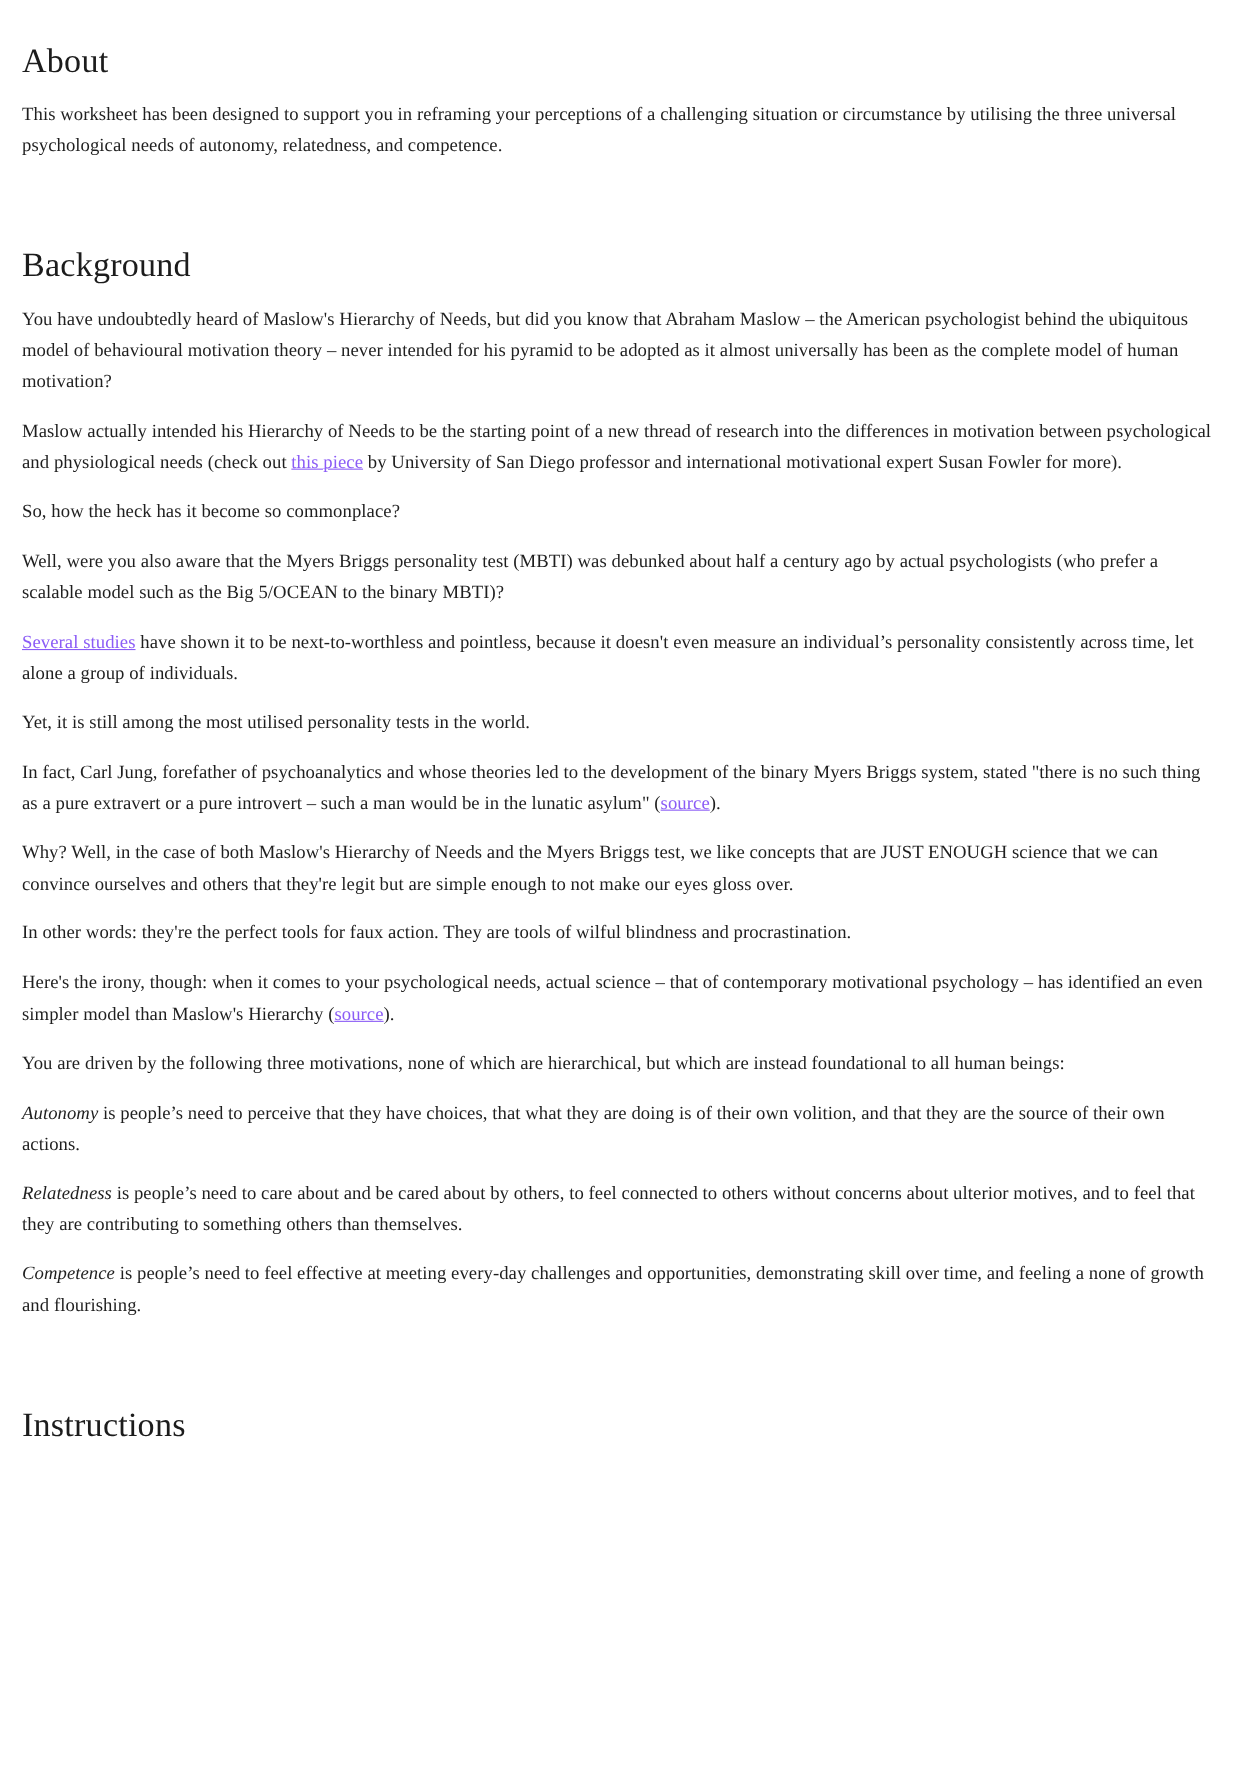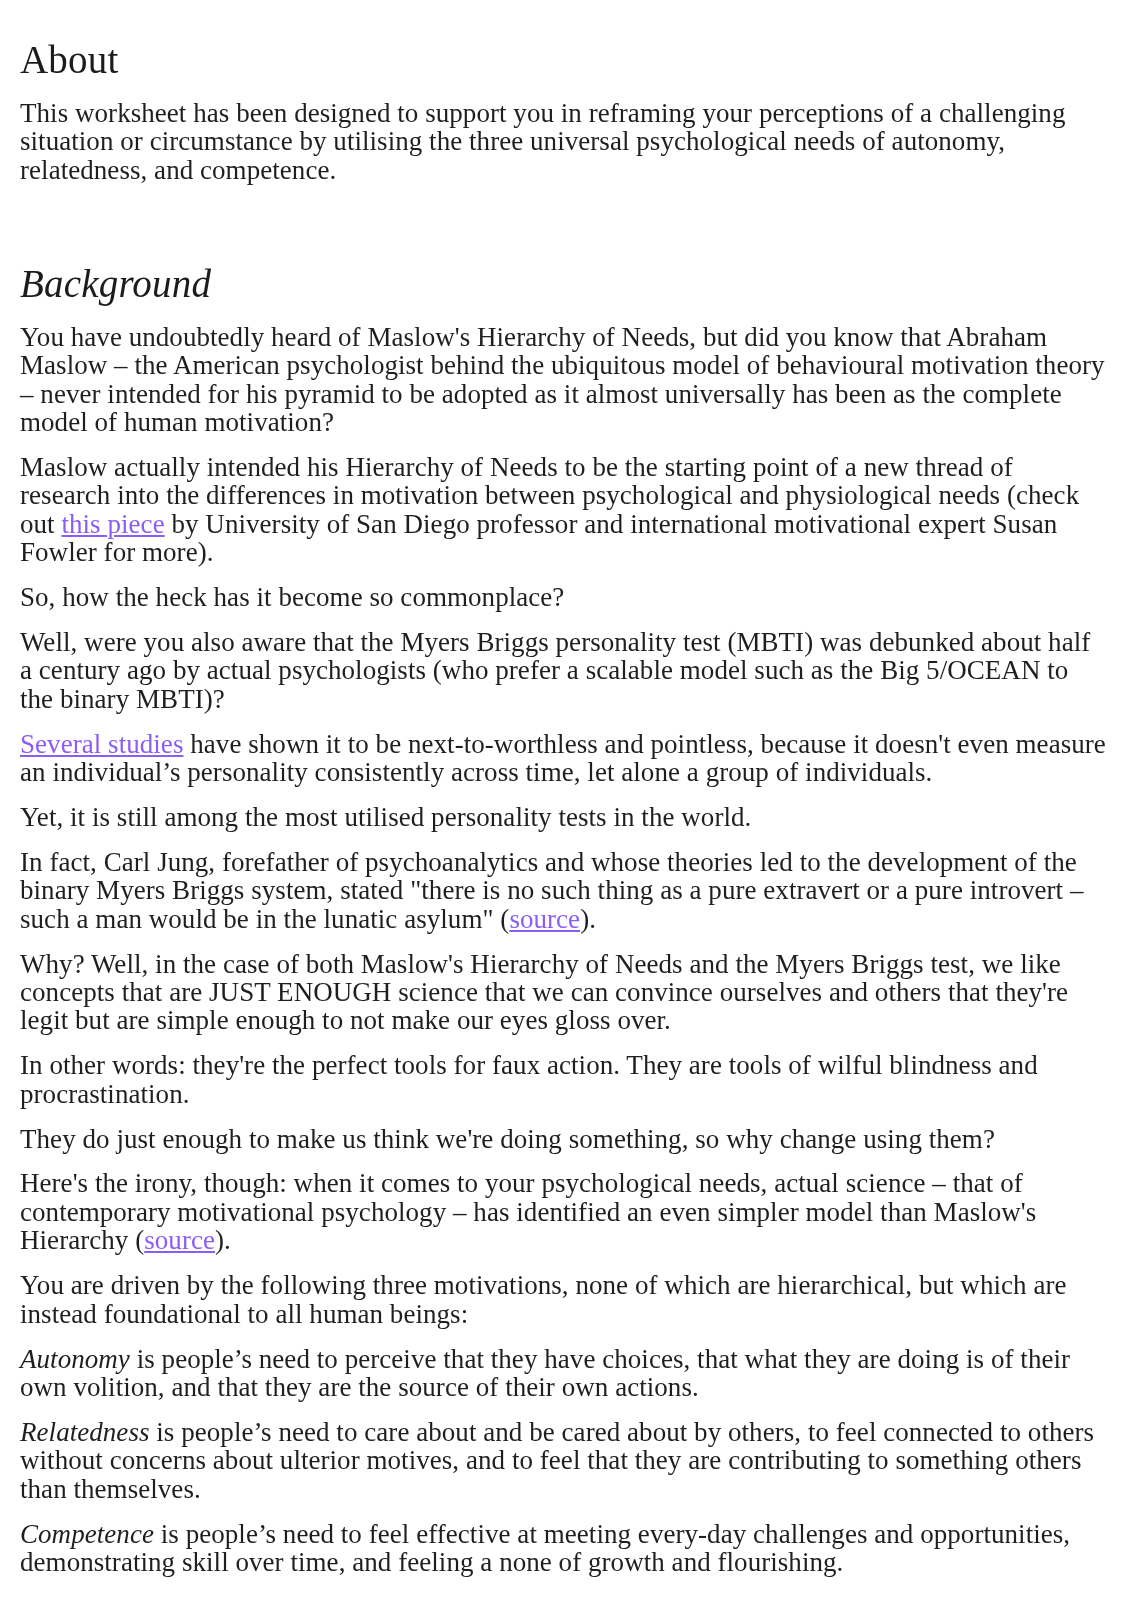--- a/index.html
+++ b/index.html
@@ -6,35 +6,35 @@
   body {
     width: 1128px;
     height: 1605px;
     overflow: hidden;
     font-family: "Liberation Serif", "DejaVu Serif", serif;
     color: #1f1f1f;
   }
   .page { padding: 0 20px; position: relative; }
   h2 {
     font-weight: normal;
-    font-size: 39px;
+    font-size: 31px;
     margin: 0;
     color: #1c1c1c;
     letter-spacing: 0.2px;
   }
   p {
-    font-size: 27px;
+    font-size: 17px;
     line-height: 28.4px;
     margin: 0 0 16.5px 0;
     letter-spacing: 0.05px;
   }
   a { color: #8b5cf6; text-decoration: underline; }
   em { font-style: italic; }
   .sec-about h2 { padding-top: 37px; margin-bottom: 17px; }
-  .sec-bg h2 { padding-top: 60px; margin-bottom: 17px; font-style: italic; }
+  .sec-bg h2 { padding-top: 60px; margin-bottom: 17px; }
   .sec-instr h2 { padding-top: 60px; margin-bottom: 17px; }
 </style>
 </head>
 <body>
 
 <div class="page">
 
   <section class="sec-about">
     <h2>About</h2>
     <p>This worksheet has been designed to support you in reframing your perceptions of a challenging situation or circumstance by utilising the three universal psychological needs of autonomy, relatedness, and competence.</p>
@@ -54,21 +54,20 @@
     <p><a href="#">Several studies</a><span> have shown it to be next-to-worthless and pointless, because it doesn't even measure an individual’s personality consistently across time, let alone a group of individuals.</span></p>
 
     <p>Yet, it is still among the most utilised personality tests in the world.</p>
 
     <p><span>In fact, Carl Jung, forefather of psychoanalytics and whose theories led to the development of the binary Myers Briggs system, stated "there is no such thing as a pure extravert or a pure introvert – such a man would be in the lunatic asylum" (</span><a href="#">source</a><span>).</span></p>
 
     <p>Why? Well, in the case of both Maslow's Hierarchy of Needs and the Myers Briggs test, we like concepts that are JUST ENOUGH science that we can convince ourselves and others that they're legit but are simple enough to not make our eyes gloss over.</p>
 
     <p>In other words: they're the perfect tools for faux action. They are tools of wilful blindness and procrastination.</p>
 
-    <p>They do just enough to make us think we're doing something, so why change using them?</p>
 
     <p><span>Here's the irony, though: when it comes to your psychological needs, actual science – that of contemporary motivational psychology – has identified an even simpler model than Maslow's Hierarchy (</span><a href="#">source</a><span>).</span></p>
 
     <p>You are driven by the following three motivations, none of which are hierarchical, but which are instead foundational to all human beings:</p>
 
     <p><em>Autonomy</em><span> is people’s need to perceive that they have choices, that what they are doing is of their own volition, and that they are the source of their own actions.</span></p>
 
     <p><em>Relatedness</em><span> is people’s need to care about and be cared about by others, to feel connected to others without concerns about ulterior motives, and to feel that they are contributing to something others than themselves.</span></p>
 
     <p><em>Competence</em><span> is people’s need to feel effective at meeting every-day challenges and opportunities, demonstrating skill over time, and feeling a none of growth and flourishing.</span></p>

